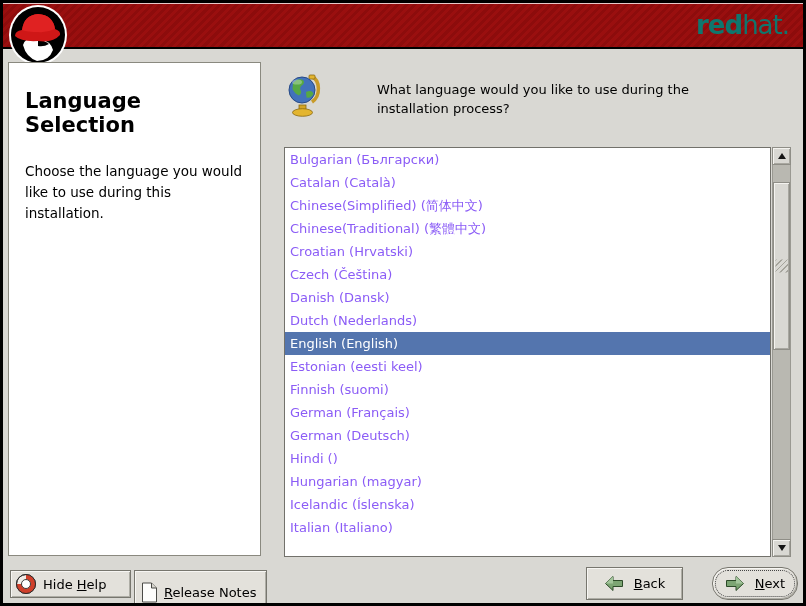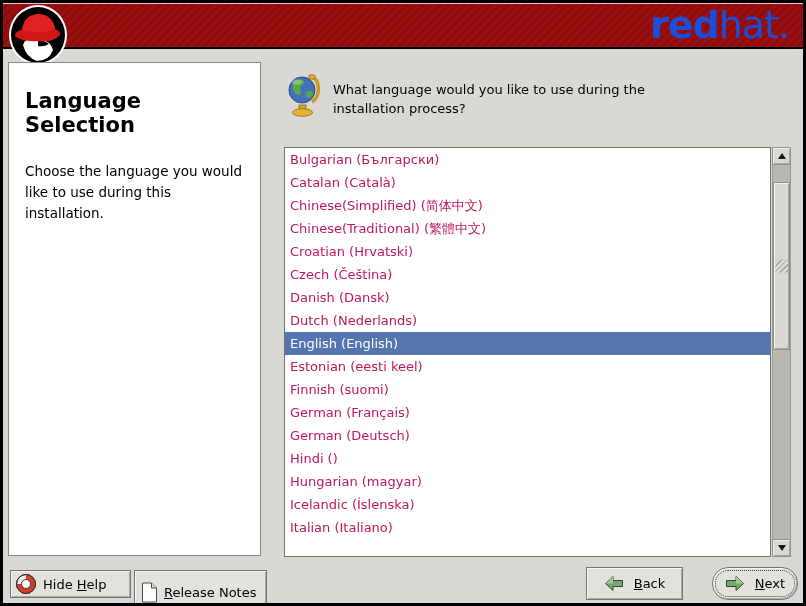--- a/index.html
+++ b/index.html
@@ -3,39 +3,39 @@
 <meta charset="utf-8">
 <style>
   html,body{margin:0;padding:0;}
   body{width:806px;height:606px;font-family:"DejaVu Sans","Liberation Sans",sans-serif;background:#000;}
   .window{position:relative;width:800px;height:600px;border:3px solid #000;background:#d9d8d3;overflow:hidden;}
 
   
   .banner{position:absolute;left:0;top:0;width:100%;height:44px;
     background:repeating-linear-gradient(135deg,#9a0f0f 0 3px,#8d0c0c 3px 6px);
     border-bottom:2px solid #000;box-shadow:inset 0 1px 0 #e8c9c9;}
-  .wordmark{position:absolute;right:14px;top:5px;color:#1d4ed8;font-size:38px;letter-spacing:-1px;line-height:34px;}
+  .wordmark{position:absolute;right:14px;top:5px;color:#0f766e;font-size:26px;letter-spacing:-1px;line-height:34px;}
   .wordmark .b{font-weight:700;}
   .wordmark .r{font-weight:400;}
   .shadowman{position:absolute;left:5px;top:1px;width:60px;height:62px;}
 
   
   .help-panel{position:absolute;left:5px;top:59px;width:253px;height:494px;background:#fff;border:1px solid #8a897f;box-sizing:border-box;padding:20px 16px;}
   .help-title{font-size:21px;font-weight:700;color:#000;margin:6px 0 0 0;}
   .help-body{font-size:13.5px;color:#000;line-height:1.55;margin-top:24px;}
 
   
-  .question{position:absolute;left:284px;top:70px;display:flex;align-items:flex-start;}
+  .question{position:absolute;left:284px;top:70px;display:flex;align-items:flex-start;gap:44px;}
   .question-icon{width:34px;height:44px;flex:0 0 auto;}
   .question-text{margin-left:12px;margin-top:8px;font-size:13px;line-height:1.45;width:356px;color:#000;}
 
   
   .list-wrap{position:absolute;left:281px;top:144px;width:507px;height:410px;display:flex;}
   .viewport{flex:1;background:#fff;border:1px solid #72716b;box-sizing:border-box;overflow:hidden;}
-  .lang-row{height:23px;display:flex;align-items:center;padding-left:5px;font-size:13px;color:#be185d;white-space:nowrap;}
+  .lang-row{height:23px;display:flex;align-items:center;padding-left:5px;font-size:13px;color:#8b5cf6;white-space:nowrap;}
   .lang-row.selected{background:#5475ae;color:#fff;}
   .scrollbar{width:19px;margin-left:1px;display:flex;flex-direction:column;}
   .sbtn{height:18px;background:#d9d8d3;border:1px solid #8f8e87;box-shadow:inset 1px 1px 0 #f4f3ef,inset -1px -1px 0 #a8a7a0;display:flex;align-items:center;justify-content:center;box-sizing:border-box;}
   .trough{flex:1;background:#b9b8b1;border-left:1px solid #9a9992;border-right:1px solid #9a9992;position:relative;box-sizing:border-box;}
   .thumb{position:absolute;left:0;right:0;top:17px;height:168px;background:#d9d8d3;border:1px solid #8f8e87;box-shadow:inset 1px 1px 0 #f4f3ef,inset -1px -1px 0 #a8a7a0;box-sizing:border-box;}
   .thumb::after{content:"";position:absolute;left:50%;top:50%;width:13px;height:13px;transform:translate(-50%,-50%);
     background:repeating-linear-gradient(135deg,#a5a49c 0 1px,transparent 1px 4px);}
   .tri-up{width:0;height:0;border-left:4px solid transparent;border-right:4px solid transparent;border-bottom:6px solid #151515;}
   .tri-down{width:0;height:0;border-left:4px solid transparent;border-right:4px solid transparent;border-top:6px solid #151515;}
 

